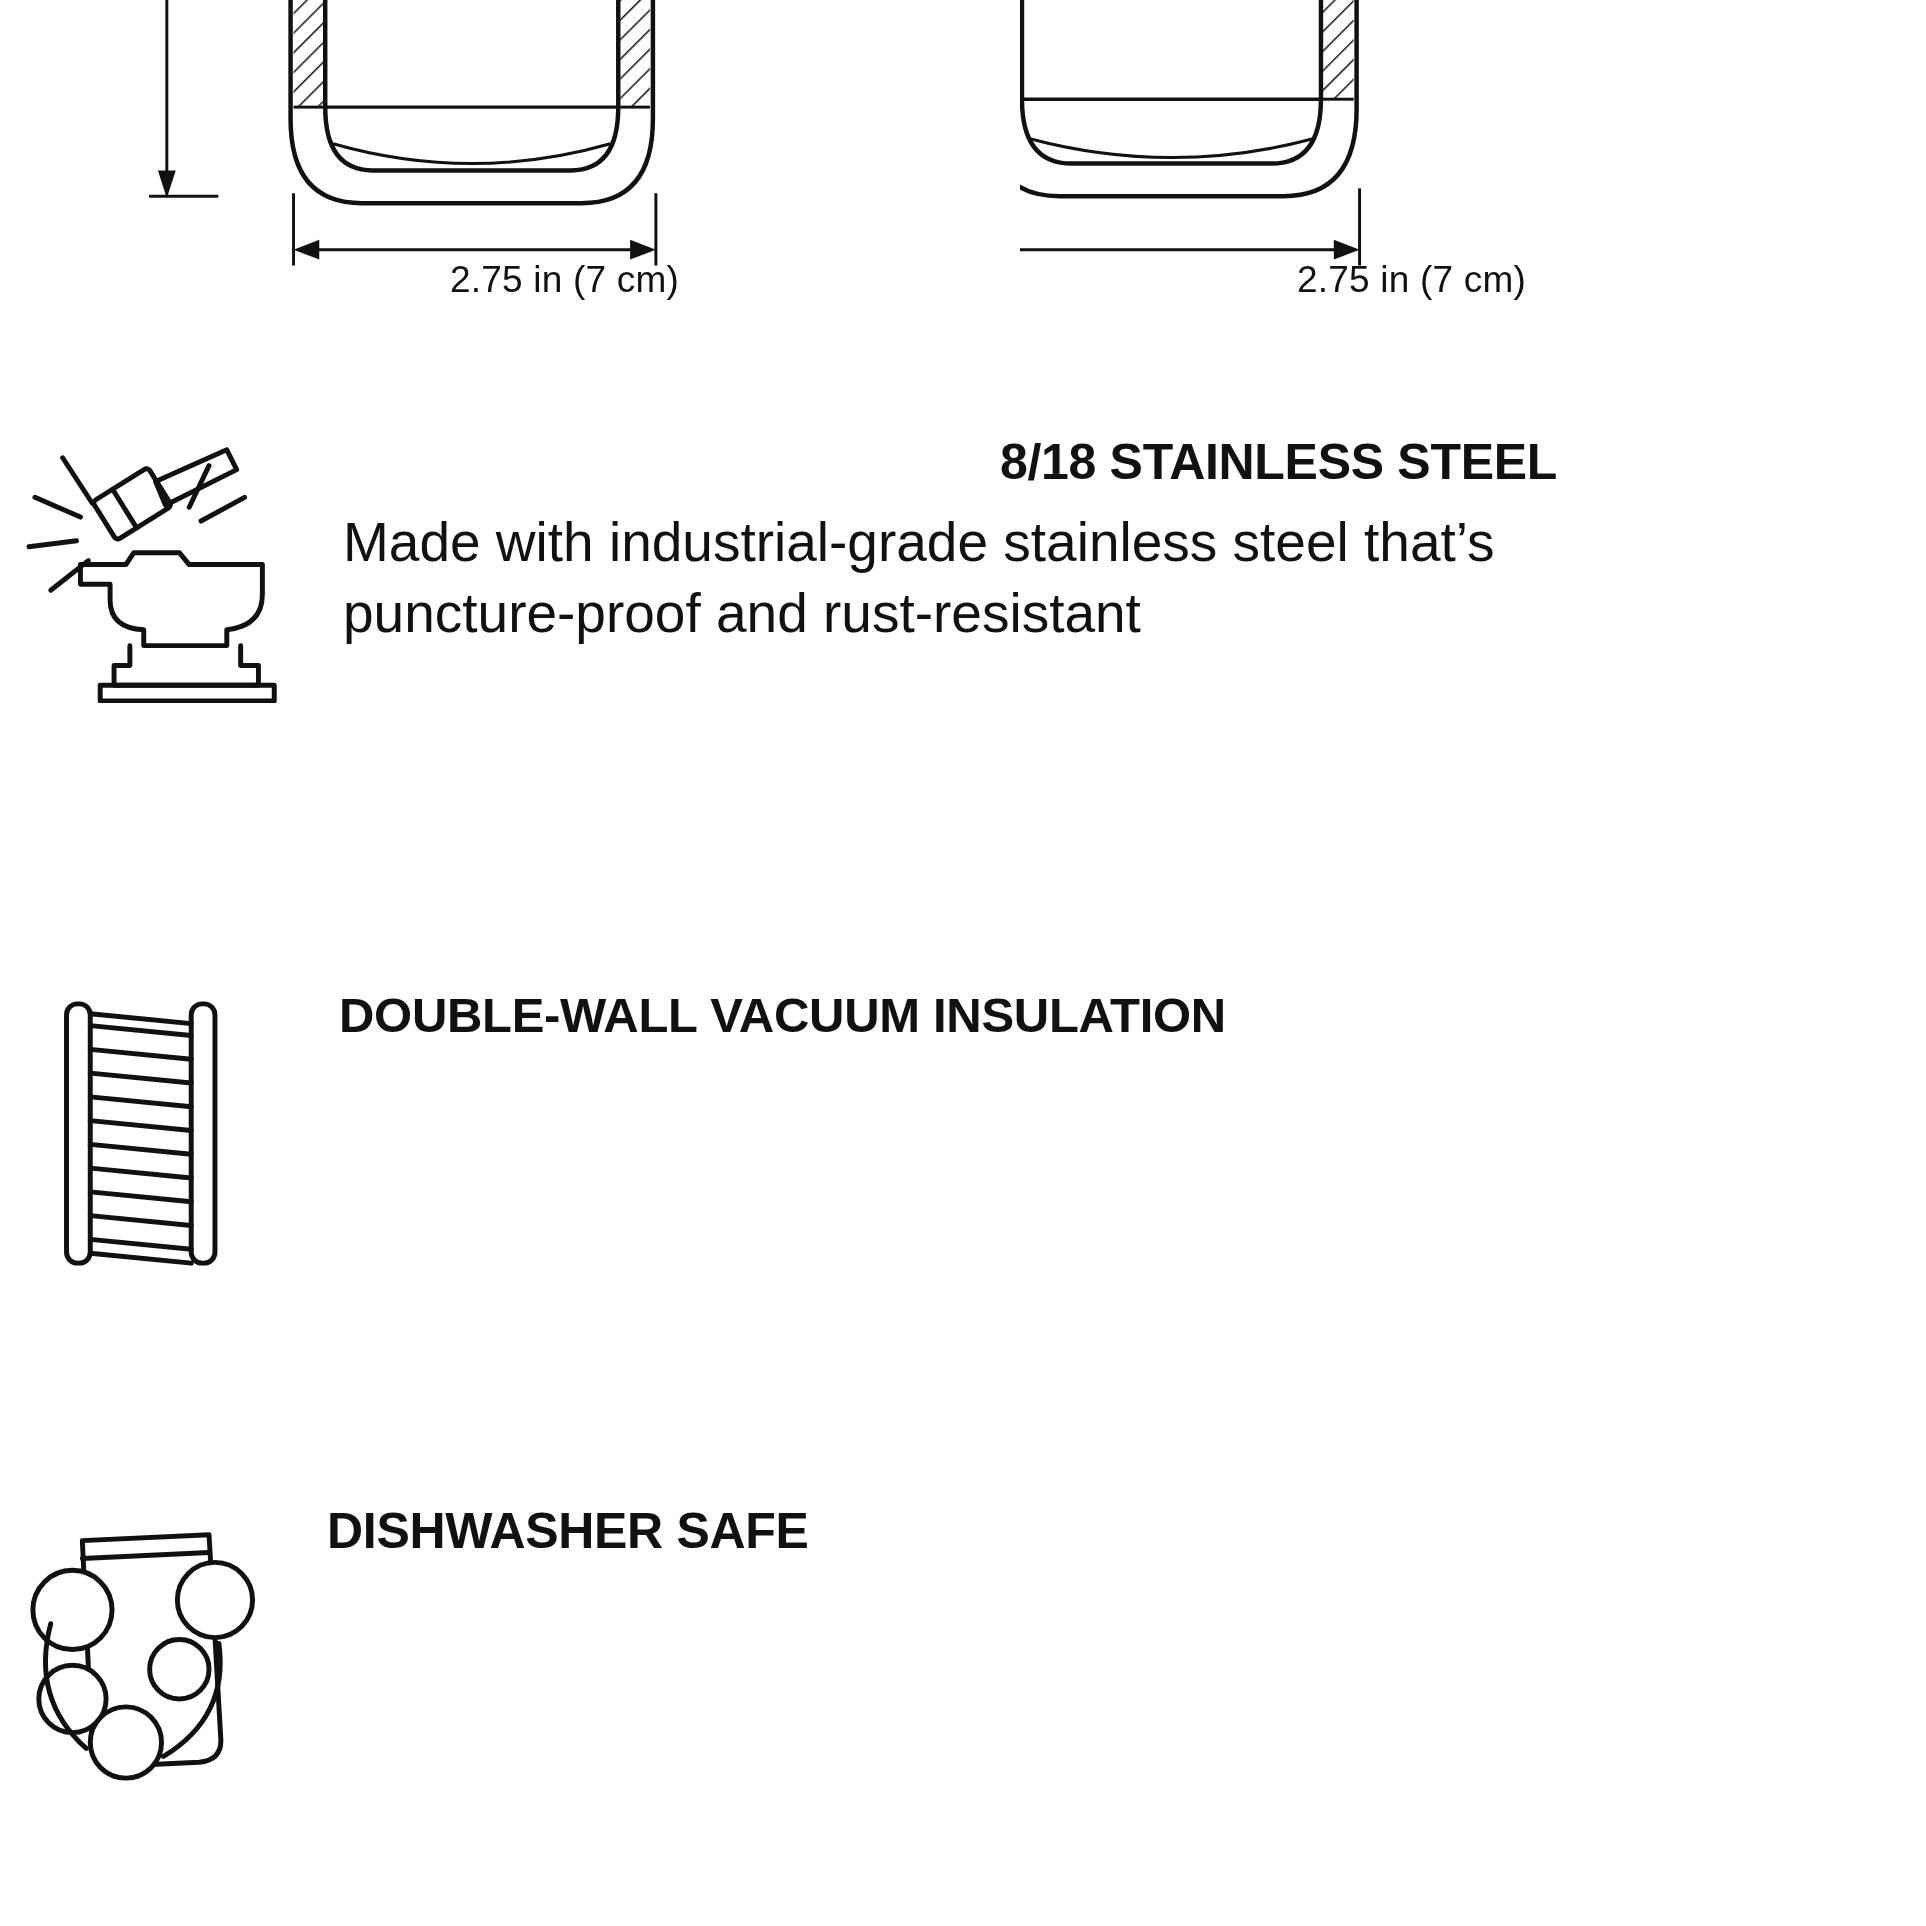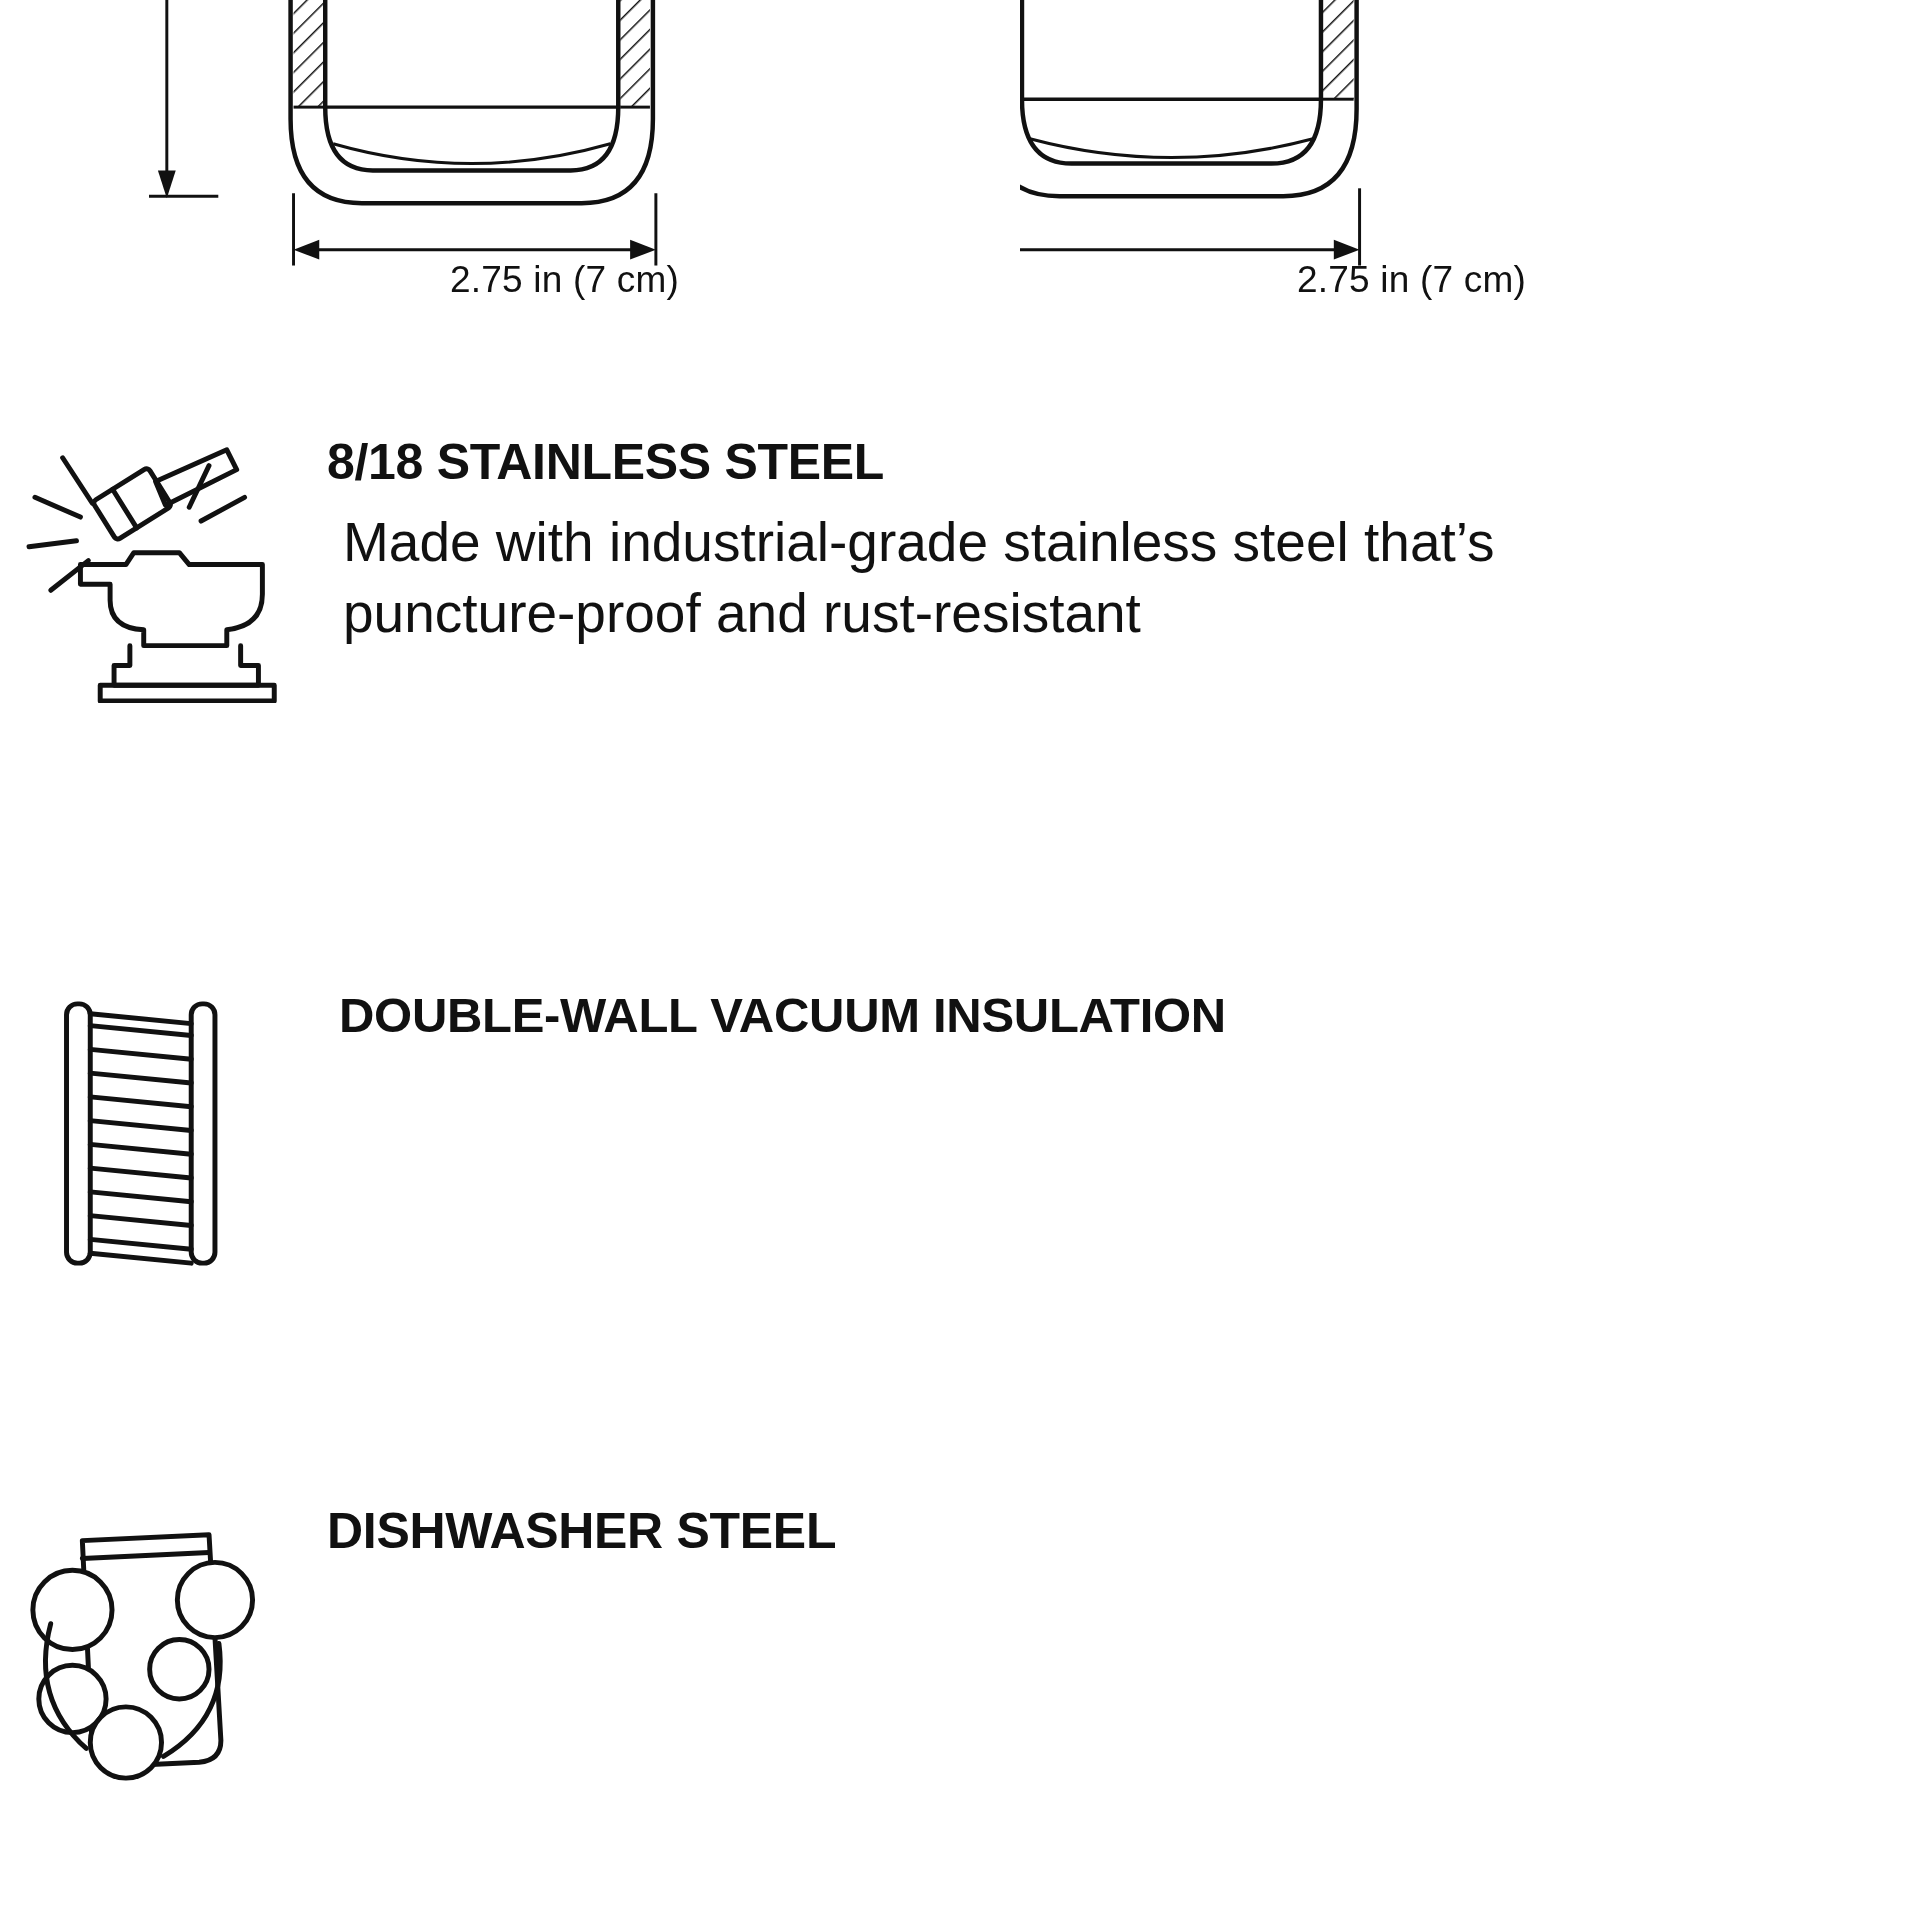--- a/index.html
+++ b/index.html
@@ -70,20 +70,21 @@
     padding-top: 10px;
     padding-right: 69px;
   }
   .feature-title {
     font-size: 50px;
     font-weight: bold;
     letter-spacing: -0.3px;
     color: #111;
     margin: 0 0 18px 0;
     line-height: 1.05;
+    text-align: right;
   }
   .feature-title.wide { font-size: 49px; }
   .feature-desc {
     font-size: 55px;
     font-weight: 400;
     line-height: 1.30;
     color: #111;
     margin: 16px;
     max-width: 1198px;
   }
@@ -249,18 +250,18 @@
           <circle cx="166" cy="166" r="30"></circle>
           <circle cx="58" cy="196" r="34"></circle>
           <circle cx="112" cy="240" r="36"></circle>
 
           <path d="M36 120 Q16 196 72 246" fill="none"></path>
           <path d="M206 140 Q216 214 150 254" fill="none"></path>
         </g>
       </svg>
     </div>
     <div class="feature-text">
-      <h2 class="feature-title">DISHWASHER STEEL</h2>
+      <h2 class="feature-title">DISHWASHER SAFE</h2>
     </div>
   </div>
 
 </div>
 
 
 </body></html>

